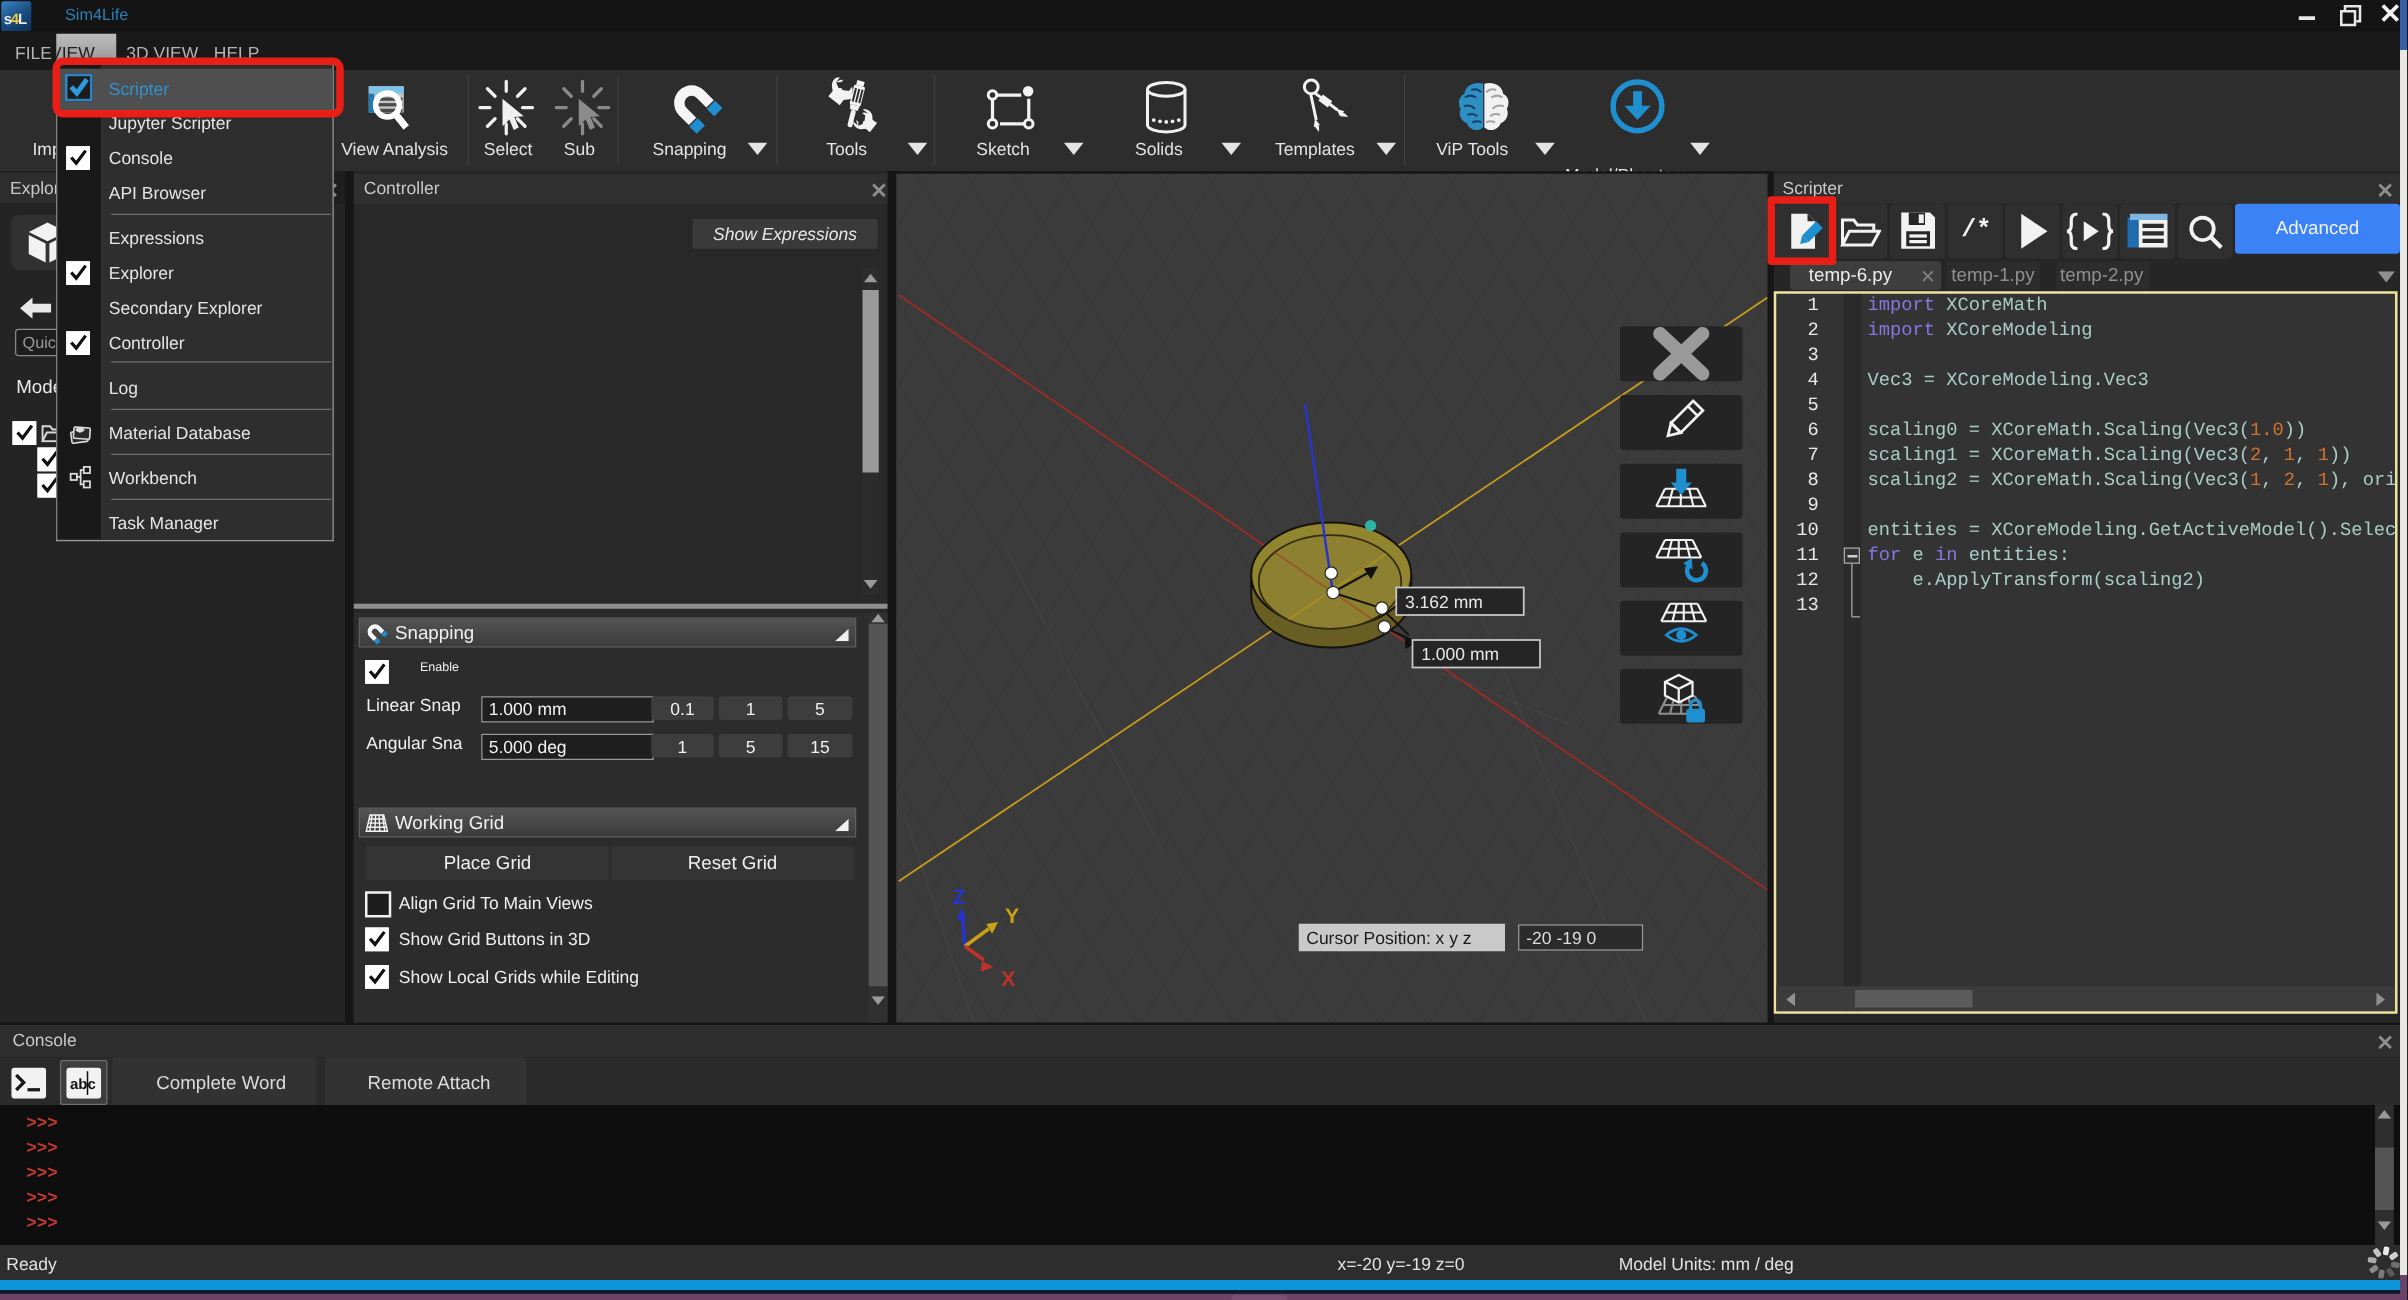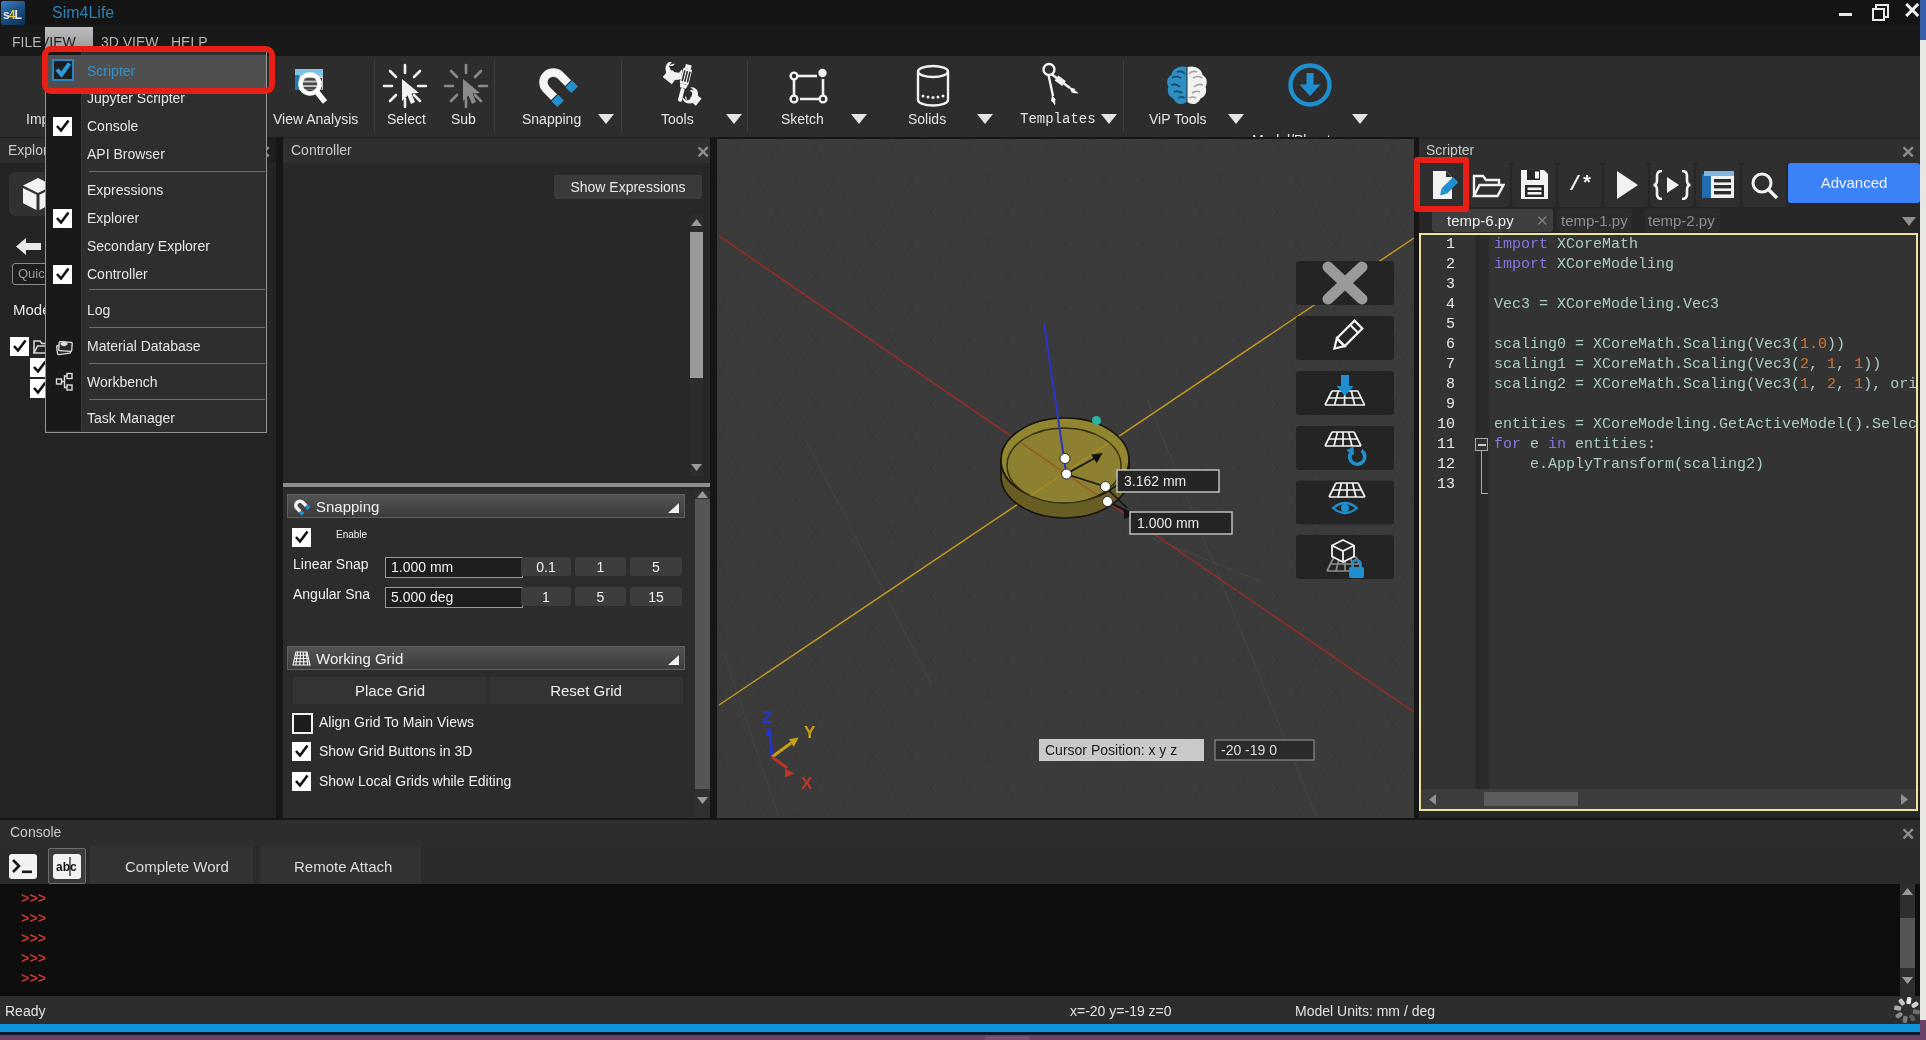--- a/index.html
+++ b/index.html
@@ -14,21 +14,21 @@
 .chke{position:absolute;width:17px;height:17px;background:#1d1d1d;border:2px solid #f2f2f2;}
 .mono{font-family:"Liberation Mono",monospace;}
 </style></head>
 <body>
 <div id="root">
 
 <div class="a" style="left:0;top:0;width:1926px;height:25px;background:#141414;"></div>
 <div class="a" style="left:1px;top:1px;width:24px;height:24px;border-radius:2px;background:linear-gradient(150deg,#3b83c4 0%,#1b4e82 50%,#0d2f55 100%);overflow:hidden;">
  <div class="a" style="left:2px;top:7px;font-size:12px;font-weight:bold;color:#e8e8e8;letter-spacing:-1px;">s<span style="color:#e8c93e;">4</span>L</div>
 </div>
-<div class="a" style="left:52px;top:4px;color:#2d7fb5;font-size:16px;">Sim4Life</div>
+<div class="a" style="left:52px;top:4px;color:#2d7fb5;font-size:13px;">Sim4Life</div>
 
 <div class="a" style="left:1839px;top:13px;width:13px;height:3px;background:#e8e8e8;"></div>
 <div class="a" style="left:1872px;top:4px;width:14px;height:14px;">
  <div class="a" style="left:3px;top:0;width:10px;height:10px;border:2px solid #e8e8e8;"></div>
  <div class="a" style="left:0;top:4px;width:9px;height:9px;border:2px solid #e8e8e8;background:#141414;"></div>
 </div>
 <div class="a" style="left:1903px;top:2px;width:18px;height:18px;color:#f2f2f2;font-size:22px;font-weight:bold;line-height:18px;text-align:center;">✕</div>
 
 <div class="a" style="left:0;top:25px;width:1926px;height:31px;background:#191919;"></div>
 <div class="a" style="left:45px;top:27px;width:48px;height:29px;background:linear-gradient(#bdbdbd,#8f8f8f);"></div>
@@ -45,21 +45,21 @@
 <div class="sep" style="left:747px;top:60px;height:72px;"></div>
 <div class="sep" style="left:1123px;top:60px;height:72px;"></div>
 <div class="a lbl" style="left:26px;top:111px;">Imp</div>
 <div class="a lbl" style="left:273px;top:111px;">View Analysis</div>
 <div class="a lbl" style="left:387px;top:111px;">Select</div>
 <div class="a lbl" style="left:451px;top:111px;">Sub</div>
 <div class="a lbl" style="left:522px;top:111px;">Snapping</div>
 <div class="a lbl" style="left:661px;top:111px;">Tools</div>
 <div class="a lbl" style="left:781px;top:111px;">Sketch</div>
 <div class="a lbl" style="left:908px;top:111px;">Solids</div>
-<div class="a lbl" style="left:1020px;top:111px;font-family:Liberation Mono, monospace;">Templates</div>
+<div class="a lbl" style="left:1020px;top:111px;">Templates</div>
 <div class="a lbl" style="left:1149px;top:111px;">ViP Tools</div>
 <div class="a lbl" style="left:1252px;top:111px;margin-top:21px;">Model/Phantom</div>
 
 <svg class="a" style="left:598px;top:114px;" width="16" height="10" viewBox="0 0 16 10">
       <path d="M0 0 h16 L8 10z" fill="#e4e4e4"></path>
     </svg>
 <svg class="a" style="left:726px;top:114px;" width="16" height="10" viewBox="0 0 16 10">
       <path d="M0 0 h16 L8 10z" fill="#e4e4e4"></path>
     </svg>
 <svg class="a" style="left:851px;top:114px;" width="16" height="10" viewBox="0 0 16 10">
@@ -239,21 +239,21 @@
         <svg width="17" height="17" viewBox="0 0 17 17">
           <path d="M3 8 L7 12.5 L14.5 2.5" stroke="#111" stroke-width="2.6" fill="none"></path>
         </svg>
       </div>
 </div>
 
 <div class="a" style="left:283px;top:137px;width:427px;height:681px;background:#282828;"></div>
 <div class="a" style="left:283px;top:139px;width:427px;height:24px;background:#2f2f2f;"></div>
 <div class="a hdrtxt" style="left:291px;top:142px;">Controller</div>
 <div class="a x" style="left:696px;top:144px;">✕</div>
-<div class="a" style="left:554px;top:175px;width:148px;height:24px;background:#3a3a3a;border-radius:2px;color:#e8e8e8;font-size:14px;text-align:center;line-height:24px;">Show Expressions</div>
+<div class="a" style="left:554px;top:175px;width:148px;height:24px;background:#3a3a3a;border-radius:2px;color:#e8e8e8;font-size:14px;text-align:center;line-height:24px;font-style:italic;">Show Expressions</div>
 <div id="ctrlscroll">
  <div class="a" style="left:690px;top:214px;width:13px;height:262px;background:#2c2c2c;"></div>
  <div class="a" style="left:690px;top:232px;width:13px;height:146px;background:#9a9a9a;"></div>
  <svg class="a" style="left:691px;top:219px;" width="11" height="7" viewBox="0 0 11 7">
         <path d="M5.5 0 L11 7 L0 7z" fill="#9a9a9a"></path>
       </svg>
  <svg class="a" style="left:691px;top:464px;" width="11" height="7" viewBox="0 0 11 7">
         <path d="M0 0 L11 0 L5.5 7z" fill="#9a9a9a"></path>
       </svg>
 </div>

